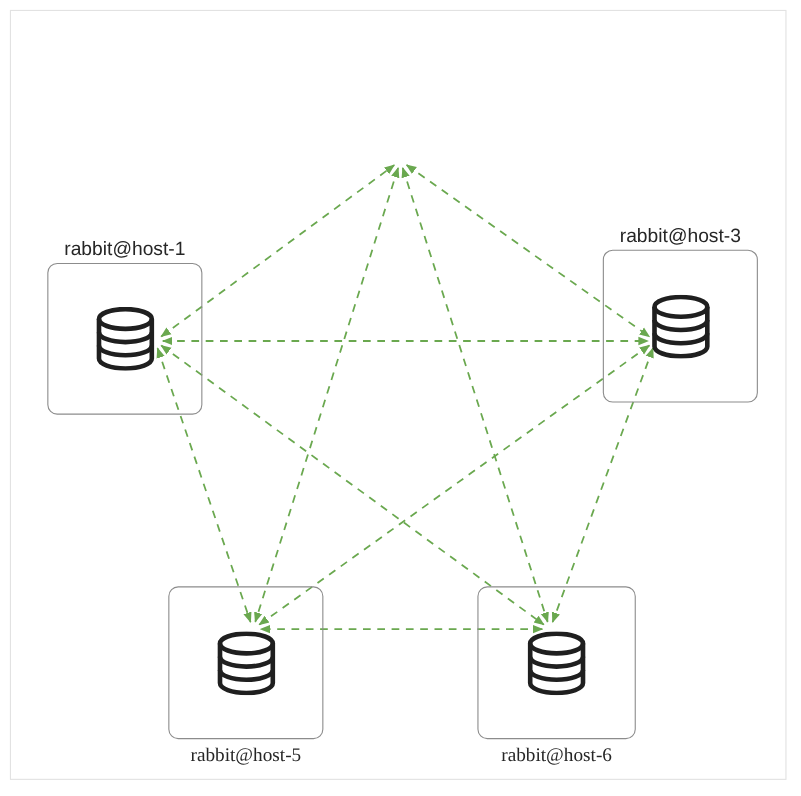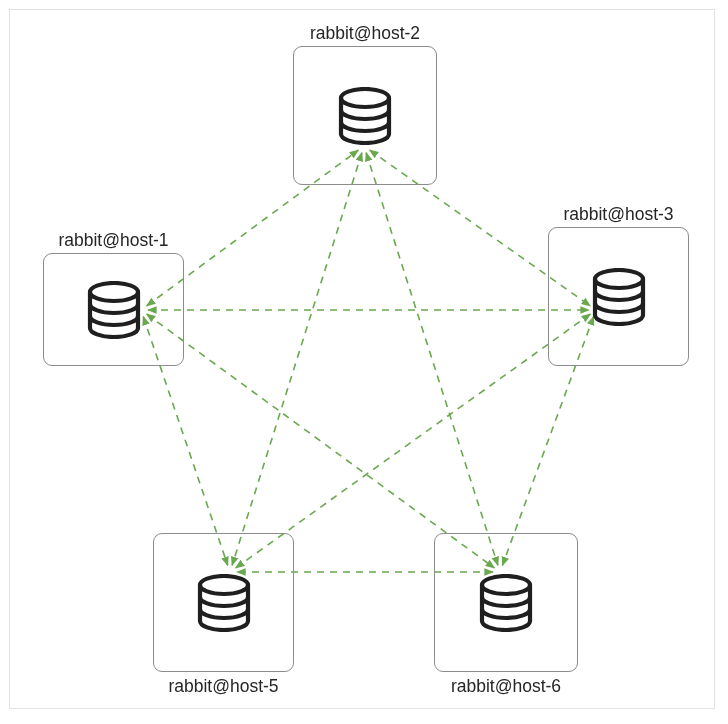--- a/index.html
+++ b/index.html
@@ -54,21 +54,21 @@
     position: absolute;
     left: 50%;
     transform: translateX(-50%);
     white-space: nowrap;
     font-size: 17.5px;
     line-height: 20px;
     color: #262626;
     font-family: "Liberation Sans", sans-serif;
   }
   .node-label.above { bottom: 100%; margin-bottom: 3px; }
-  .node-label.below { top: 100%; margin-top: 4px; }
+  .node-label.below { top: 100%; margin-top: 4px; font-family: Liberation Serif, serif; }
   .db-icon {
     position: absolute;
     left: 50%;
     top: 50%;
     transform: translate(-50%, -50%);
     width: 54px;
     height: 58px;
   }
 </style>
 </head>
@@ -90,34 +90,22 @@
         <line x1="143.2515049350757" y1="316.62802576393074" x2="227.7484950649243" y2="565.3719742360693" stroke="#6aa84f" stroke-width="1.6" stroke-dasharray="7 6" marker-start="url(#arrow)" marker-end="url(#arrow)"></line>
         <line x1="369.71604248798764" y1="150.0406507242671" x2="590.2839575120124" y2="305.9593492757329" stroke="#6aa84f" stroke-width="1.6" stroke-dasharray="7 6" marker-start="url(#arrow)" marker-end="url(#arrow)"></line>
         <line x1="366.1288857417979" y1="152.66842151474918" x2="497.8711142582021" y2="565.3315784852508" stroke="#6aa84f" stroke-width="1.6" stroke-dasharray="7 6" marker-start="url(#arrow)" marker-end="url(#arrow)"></line>
         <line x1="361.8995835250585" y1="152.67744342033643" x2="232.1004164749415" y2="565.3225565796636" stroke="#6aa84f" stroke-width="1.6" stroke-dasharray="7 6" marker-start="url(#arrow)" marker-end="url(#arrow)"></line>
         <line x1="593.5916917502657" y1="316.57267459823333" x2="502.4083082497343" y2="565.4273254017667" stroke="#6aa84f" stroke-width="1.6" stroke-dasharray="7 6" marker-start="url(#arrow)" marker-end="url(#arrow)"></line>
         <line x1="590.3080719075454" y1="314.07454961809594" x2="235.69192809245465" y2="567.925450381904" stroke="#6aa84f" stroke-width="1.6" stroke-dasharray="7 6" marker-start="url(#arrow)" marker-end="url(#arrow)"></line>
         <line x1="493" y1="572" x2="237" y2="572" stroke="#6aa84f" stroke-width="1.6" stroke-dasharray="7 6" marker-start="url(#arrow)" marker-end="url(#arrow)"></line>
       </g>
   </svg>
 
-  <div class="node" style="left: 293px; top: 46px; width: 144px; height: 139px;">
-    <div class="node-box"></div>
-    <svg class="db-icon" viewBox="0 0 54 58" xmlns="http://www.w3.org/2000/svg">
-      <g fill="none" stroke="#1f1f1f" stroke-width="4.2">
-        <ellipse cx="27" cy="11" rx="24" ry="9"></ellipse>
-        <path d="M3 11 V47 a24 9 0 0 0 48 0 V11"></path>
-        <path d="M3 23 a24 9 0 0 0 48 0"></path>
-        <path d="M3 35 a24 9 0 0 0 48 0"></path>
-      </g>
-    </svg>
-    <div class="node-label above">rabbit@host-2</div>
-  </div>
 
-  <div class="node" style="left: 43px; top: 253px; width: 141px; height: 113px;">
+  <div class="node" style="left: 43px; top: 239px; width: 141px; height: 138px;">
     <div class="node-box"></div>
     <svg class="db-icon" viewBox="0 0 54 58" xmlns="http://www.w3.org/2000/svg">
       <g fill="none" stroke="#1f1f1f" stroke-width="4.2">
         <ellipse cx="27" cy="11" rx="24" ry="9"></ellipse>
         <path d="M3 11 V47 a24 9 0 0 0 48 0 V11"></path>
         <path d="M3 23 a24 9 0 0 0 48 0"></path>
         <path d="M3 35 a24 9 0 0 0 48 0"></path>
       </g>
     </svg>
     <div class="node-label above">rabbit@host-1</div>

